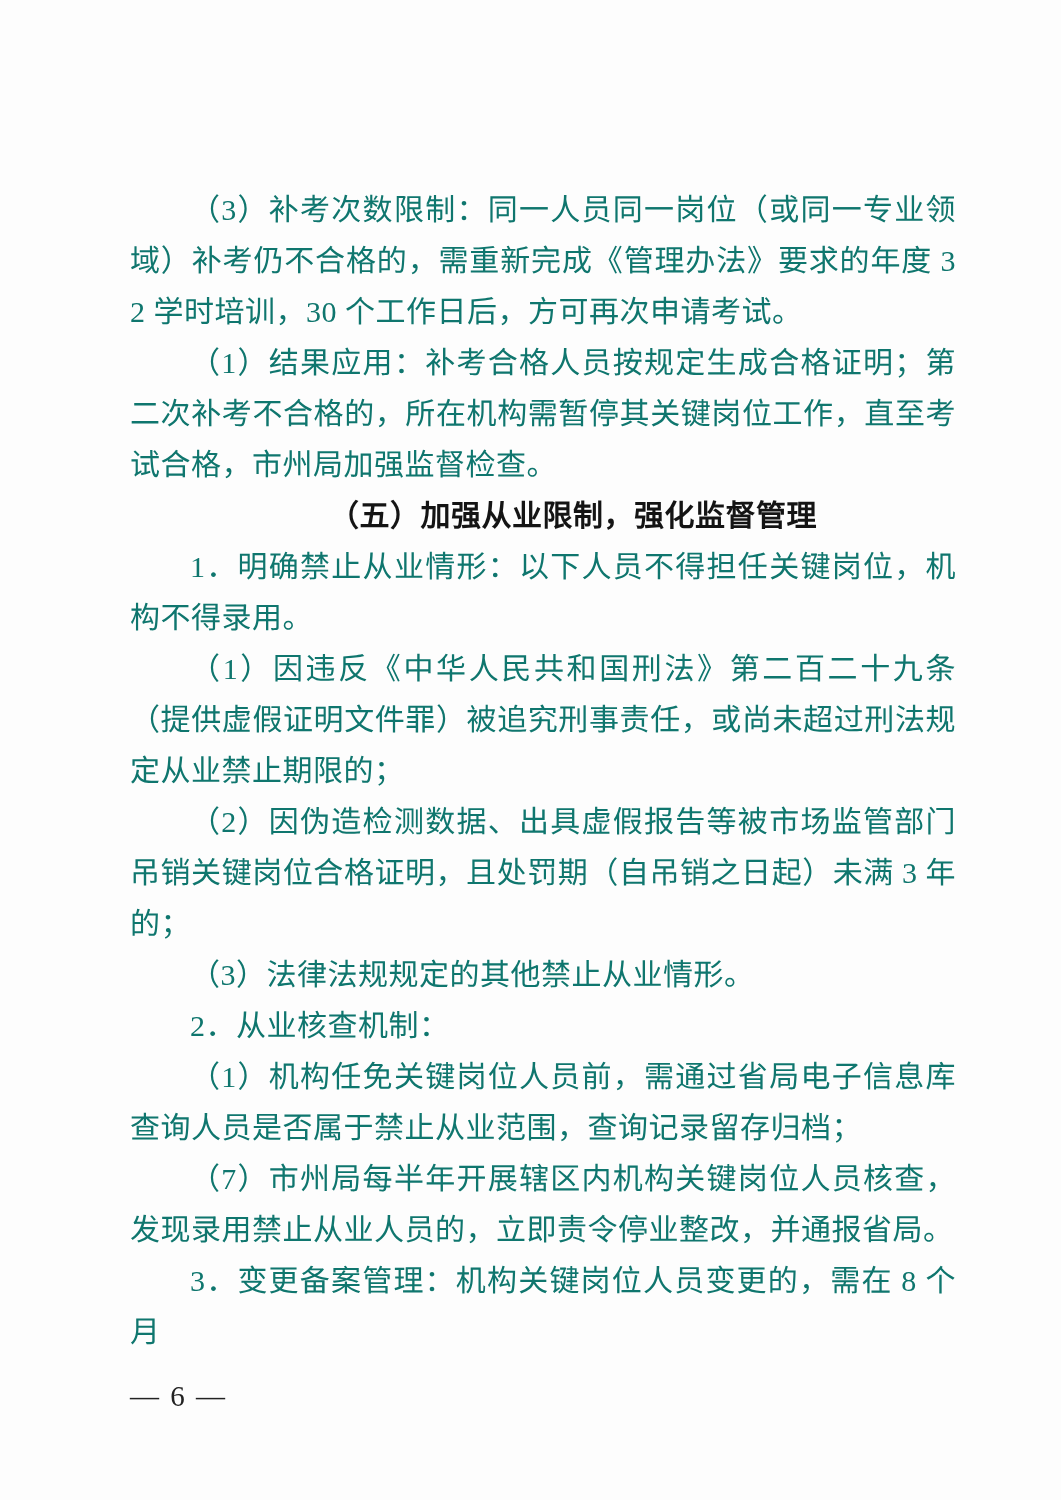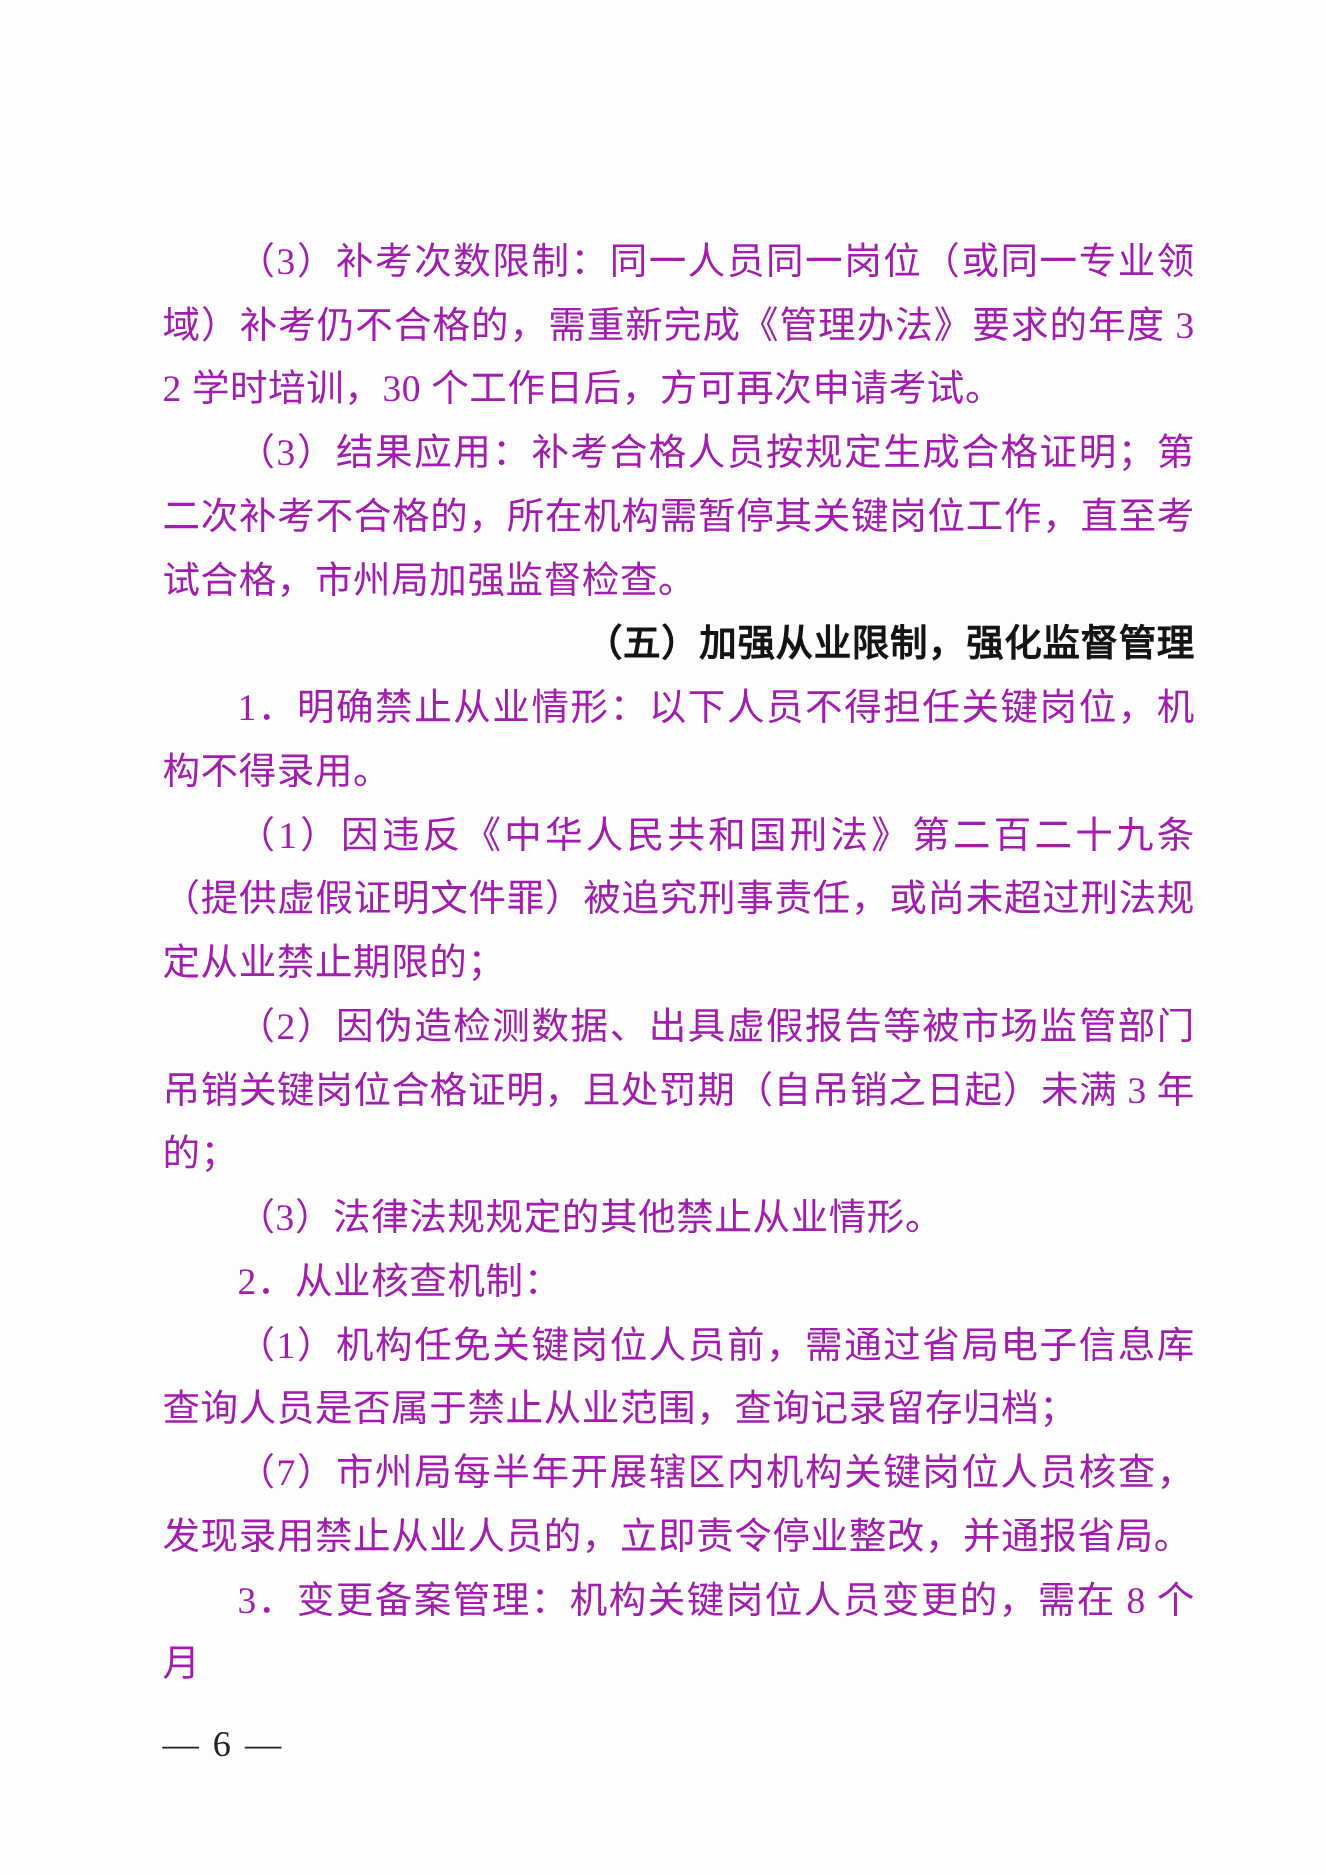--- a/index.html
+++ b/index.html
@@ -27,47 +27,47 @@
   }
 
   .para {
     font-size: 30px;
     line-height: 51px;
     text-indent: 2em;
     text-align: justify;
     text-justify: inter-ideograph;
     letter-spacing: 0.5px;
     word-break: break-all;
-    color: #a21caf;
+    color: #0f766e;
   }
 
   .para.heading {
     font-weight: 700;
-    text-align: right;
+    text-align: center;
     color: #141414;
   }
 
   .footer {
     position: absolute;
     left: 130px;
     top: 1380px;
     font-size: 29px;
     line-height: 32px;
     letter-spacing: 2px;
     color: #222222;
   }
 </style>
 </head>
 <body>
 
 <div class="page">
 
   <div class="content">
     <p class="para">（3）补考次数限制：同一人员同一岗位（或同一专业领域）补考仍不合格的，需重新完成《管理办法》要求的年度 32 学时培训，30 个工作日后，方可再次申请考试。</p>
-    <p class="para">（3）结果应用：补考合格人员按规定生成合格证明；第二次补考不合格的，所在机构需暂停其关键岗位工作，直至考试合格，市州局加强监督检查。</p>
+    <p class="para">（1）结果应用：补考合格人员按规定生成合格证明；第二次补考不合格的，所在机构需暂停其关键岗位工作，直至考试合格，市州局加强监督检查。</p>
     <p class="para heading">（五）加强从业限制，强化监督管理</p>
     <p class="para">1．明确禁止从业情形：以下人员不得担任关键岗位，机构不得录用。</p>
     <p class="para">（1）因违反《中华人民共和国刑法》第二百二十九条（提供虚假证明文件罪）被追究刑事责任，或尚未超过刑法规定从业禁止期限的；</p>
     <p class="para">（2）因伪造检测数据、出具虚假报告等被市场监管部门吊销关键岗位合格证明，且处罚期（自吊销之日起）未满 3 年的；</p>
     <p class="para">（3）法律法规规定的其他禁止从业情形。</p>
     <p class="para">2．从业核查机制：</p>
     <p class="para">（1）机构任免关键岗位人员前，需通过省局电子信息库查询人员是否属于禁止从业范围，查询记录留存归档；</p>
     <p class="para">（7）市州局每半年开展辖区内机构关键岗位人员核查，发现录用禁止从业人员的，立即责令停业整改，并通报省局。</p>
     <p class="para">3．变更备案管理：机构关键岗位人员变更的，需在 8 个月</p>
   </div>

